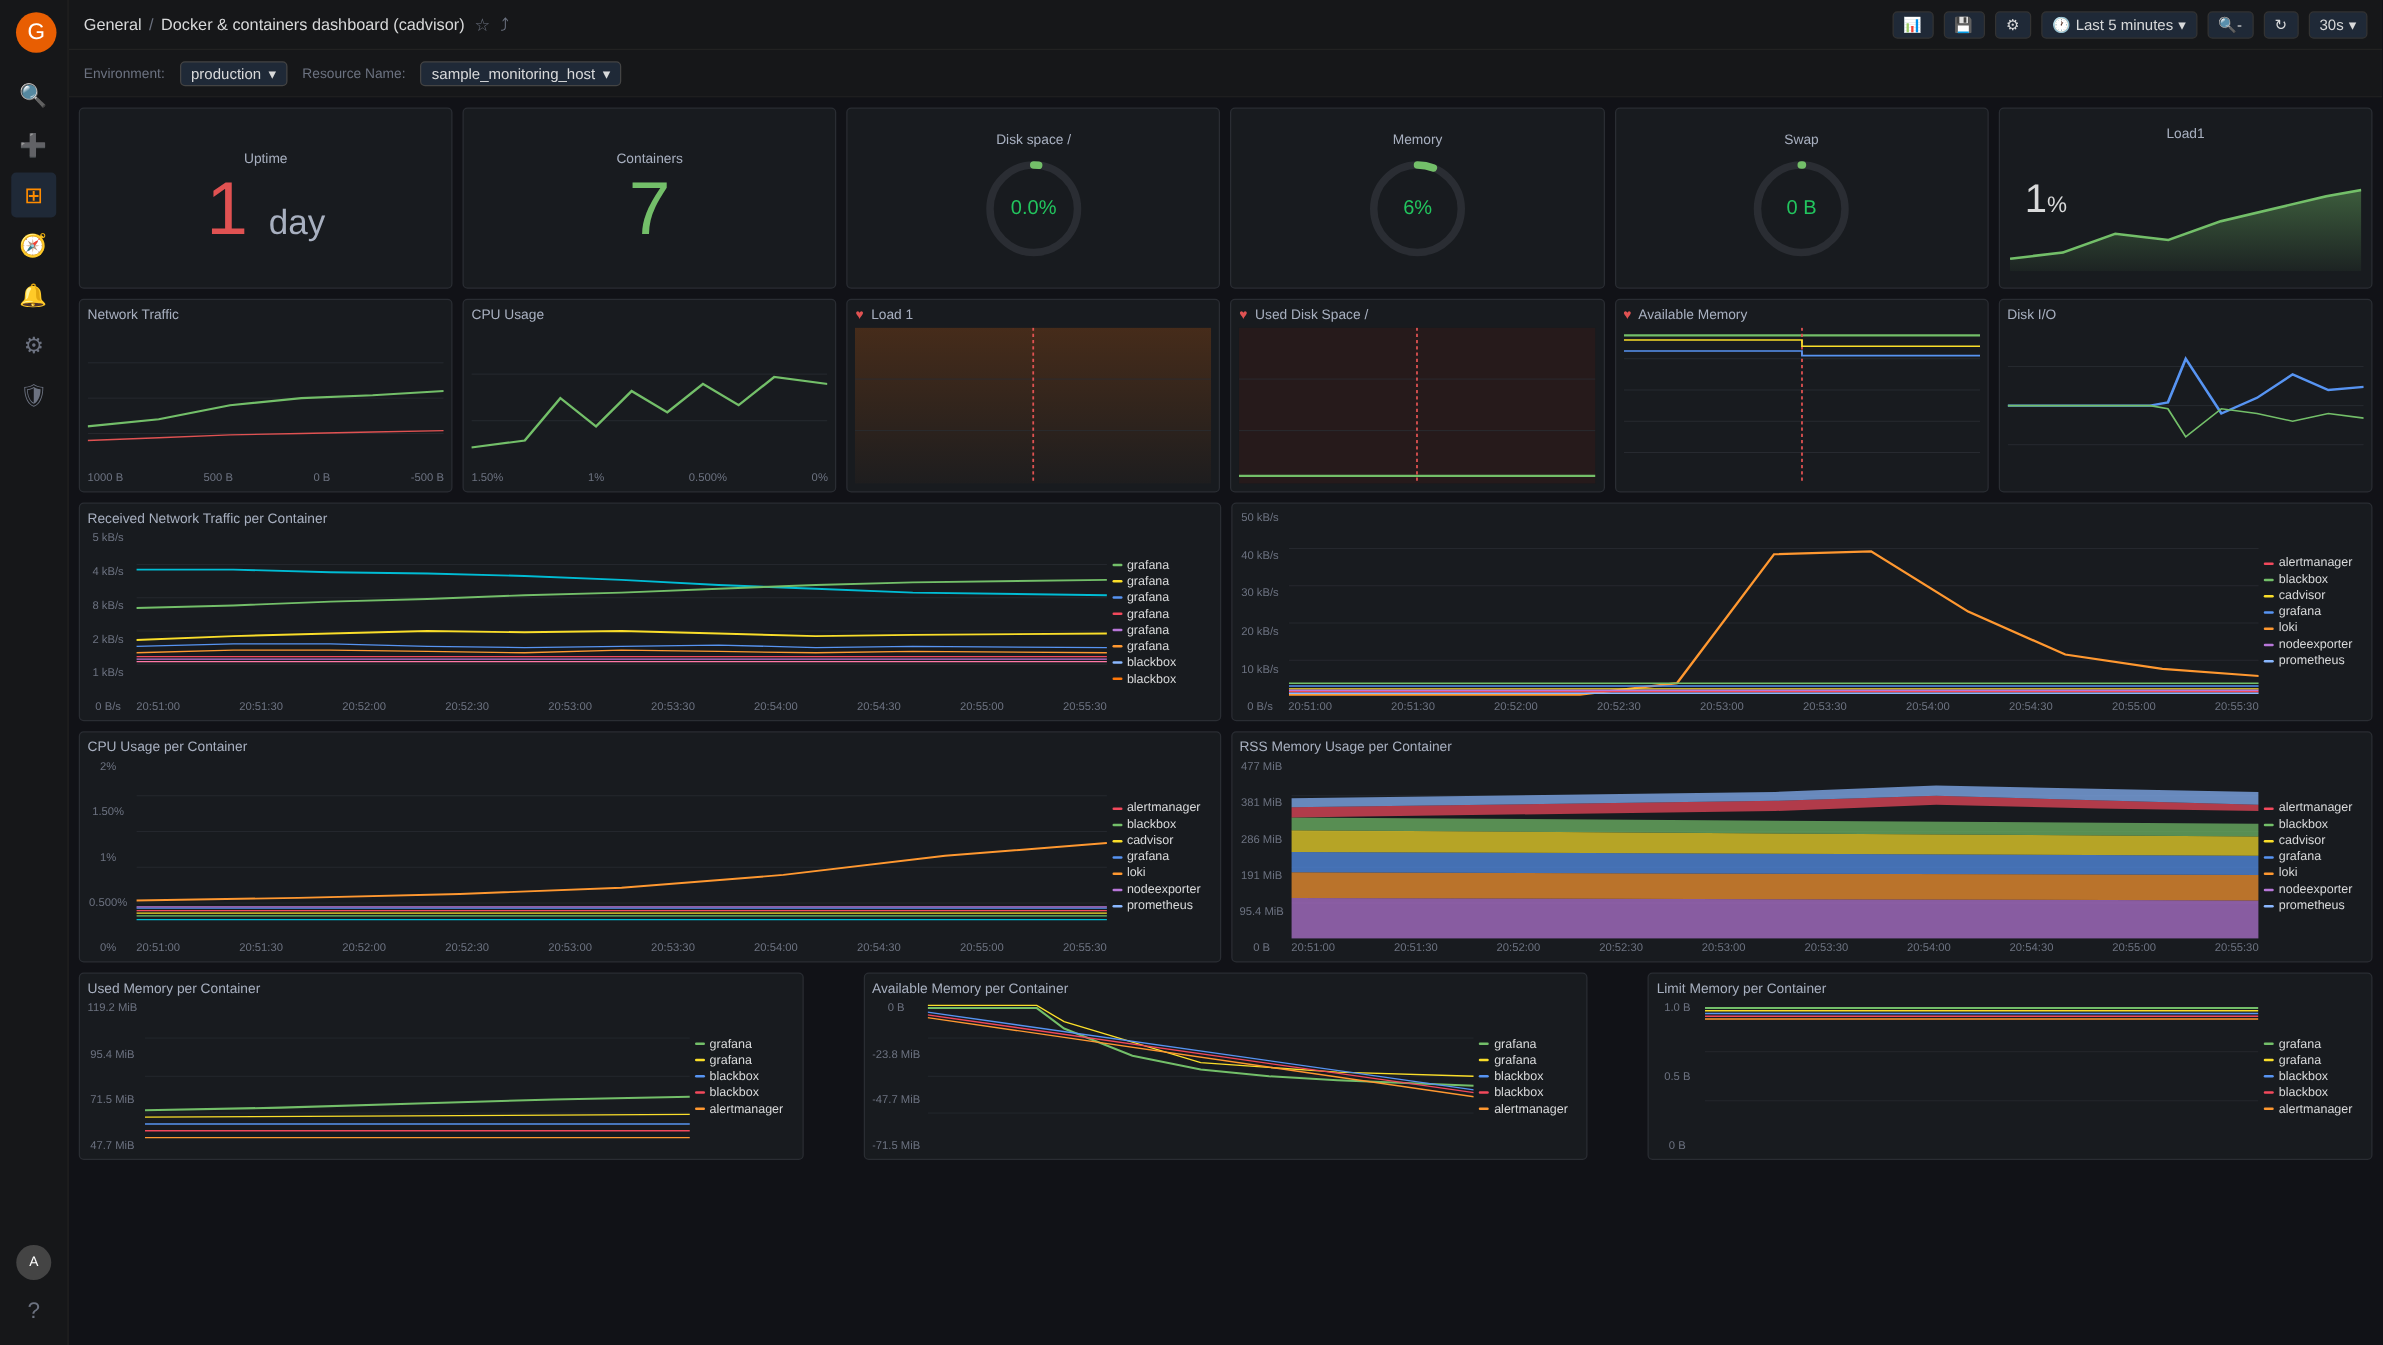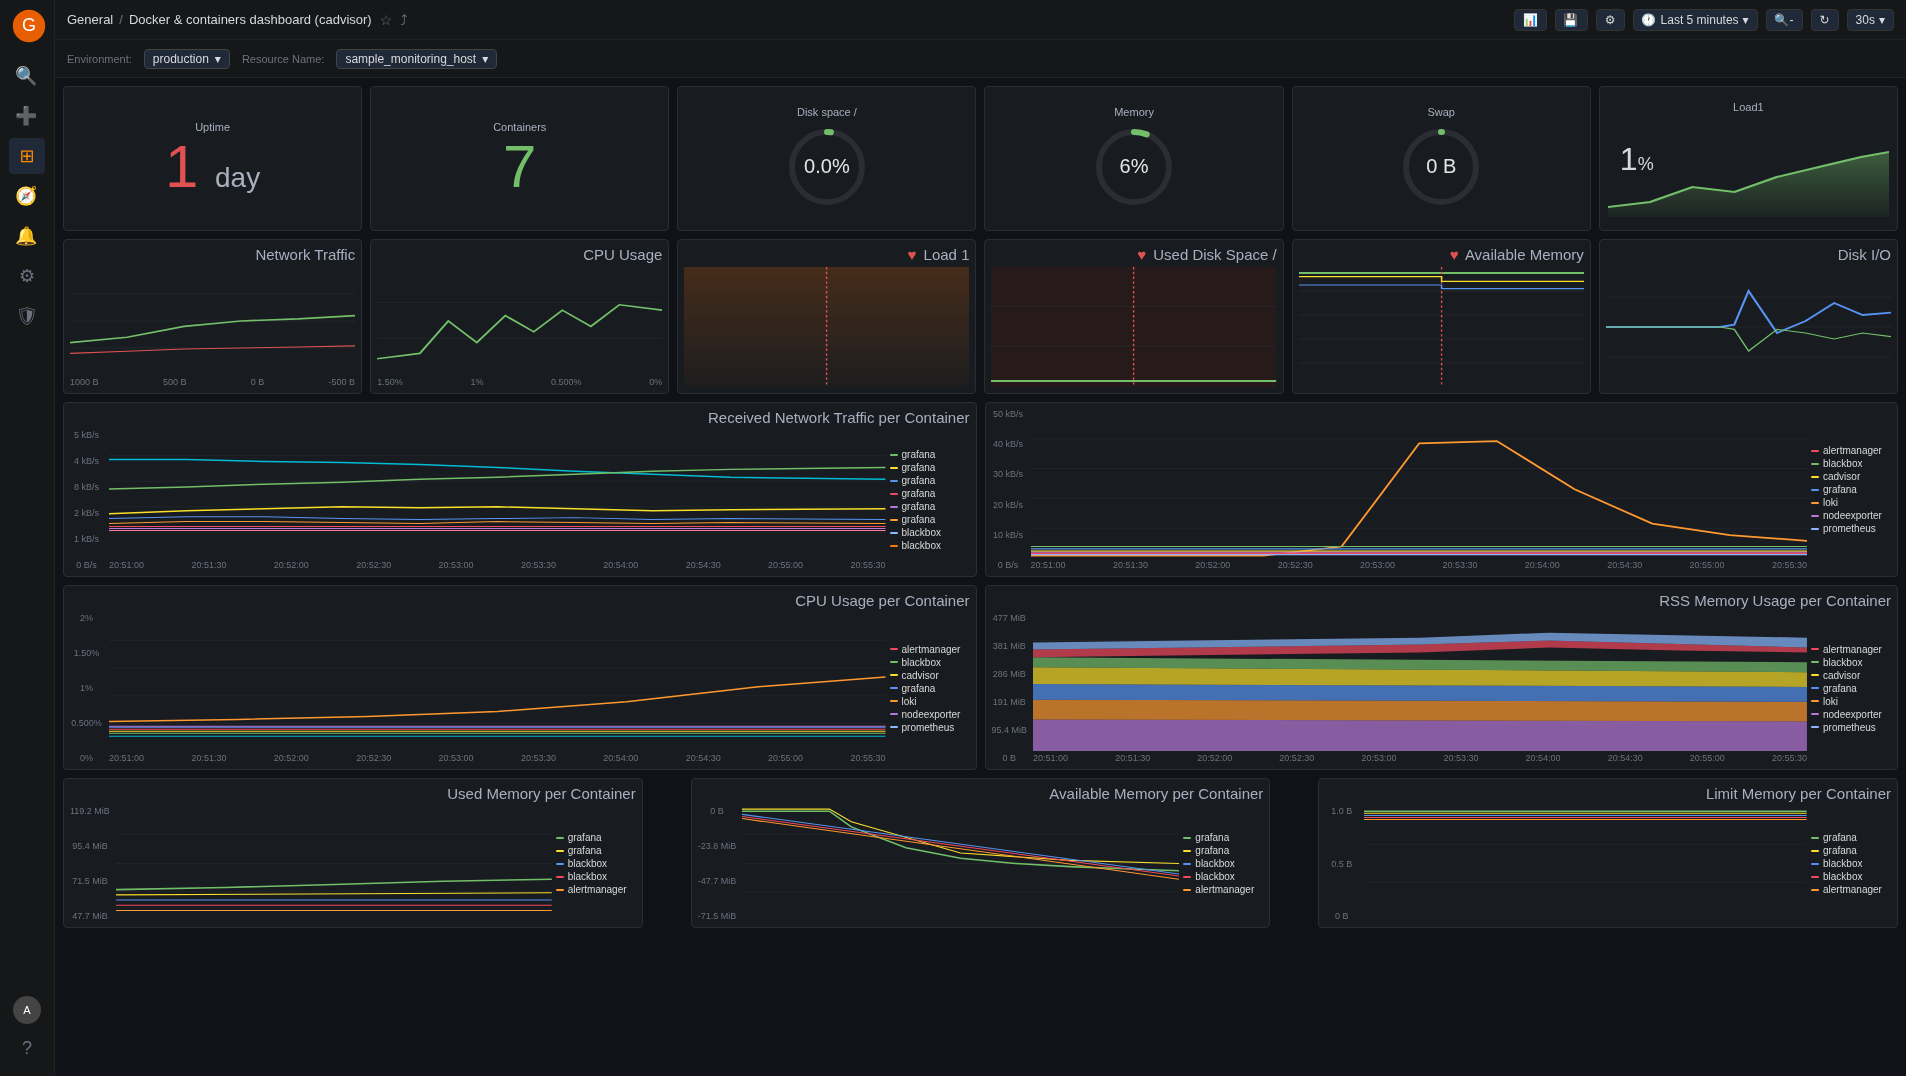--- a/index.html
+++ b/index.html
@@ -190,22 +190,22 @@
       position: relative;
       display: flex;
       align-items: center;
       justify-content: center;
     }
     .gauge-svg {
       position: absolute;
       top: 0; left: 0;
     }
     .gauge-value {
-      font-size: 20px;
-      color: #e5e5e5;
+      font-size: 16px;
+      color: #22c55e;
       z-index: 1;
     }
 
     
     .sparkline-panel {
       position: relative;
       overflow: hidden;
     }
     .sparkline-value {
       position: absolute;
@@ -228,23 +228,23 @@
     .chart-panel {
       background: #181b1f;
       border: 1px solid #2a2d33;
       border-radius: 4px;
       padding: 6px;
       display: flex;
       flex-direction: column;
       overflow: hidden;
     }
     .chart-panel-title {
-      font-size: 15px;
+      font-size: 11px;
       color: #a8b0c0;
-      text-align: right;
+      text-align: left;
       margin-bottom: 4px;
     }
     .chart-area {
       flex: 1;
       position: relative;
       overflow: hidden;
     }
     .heart-icon { color: #e05252; margin-right: 3px; }
 
     

